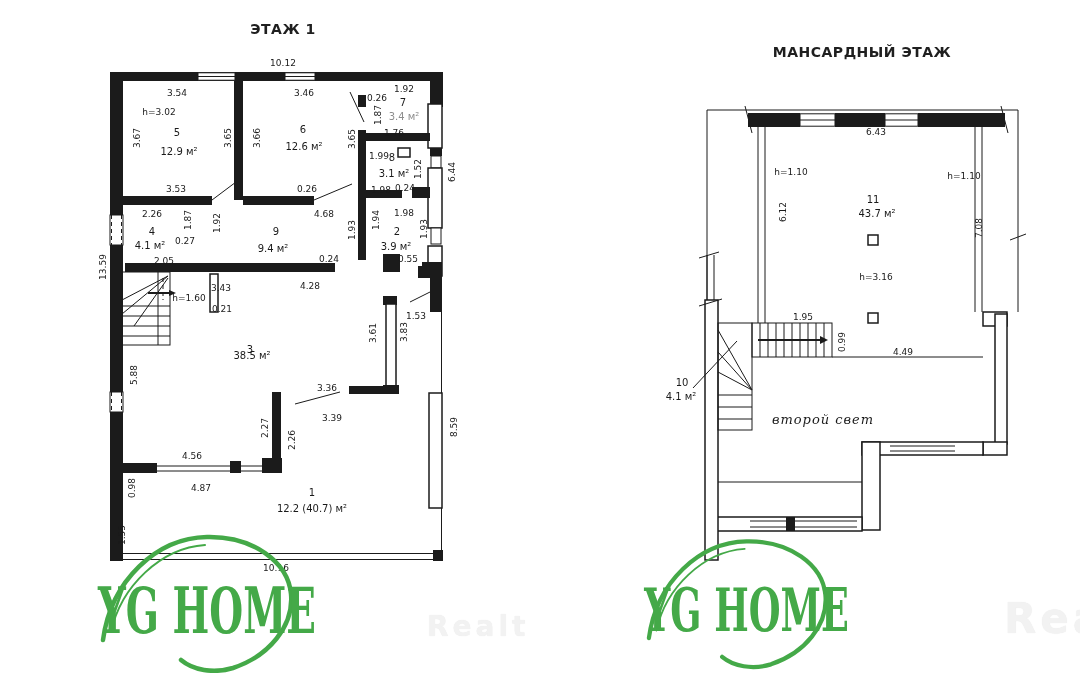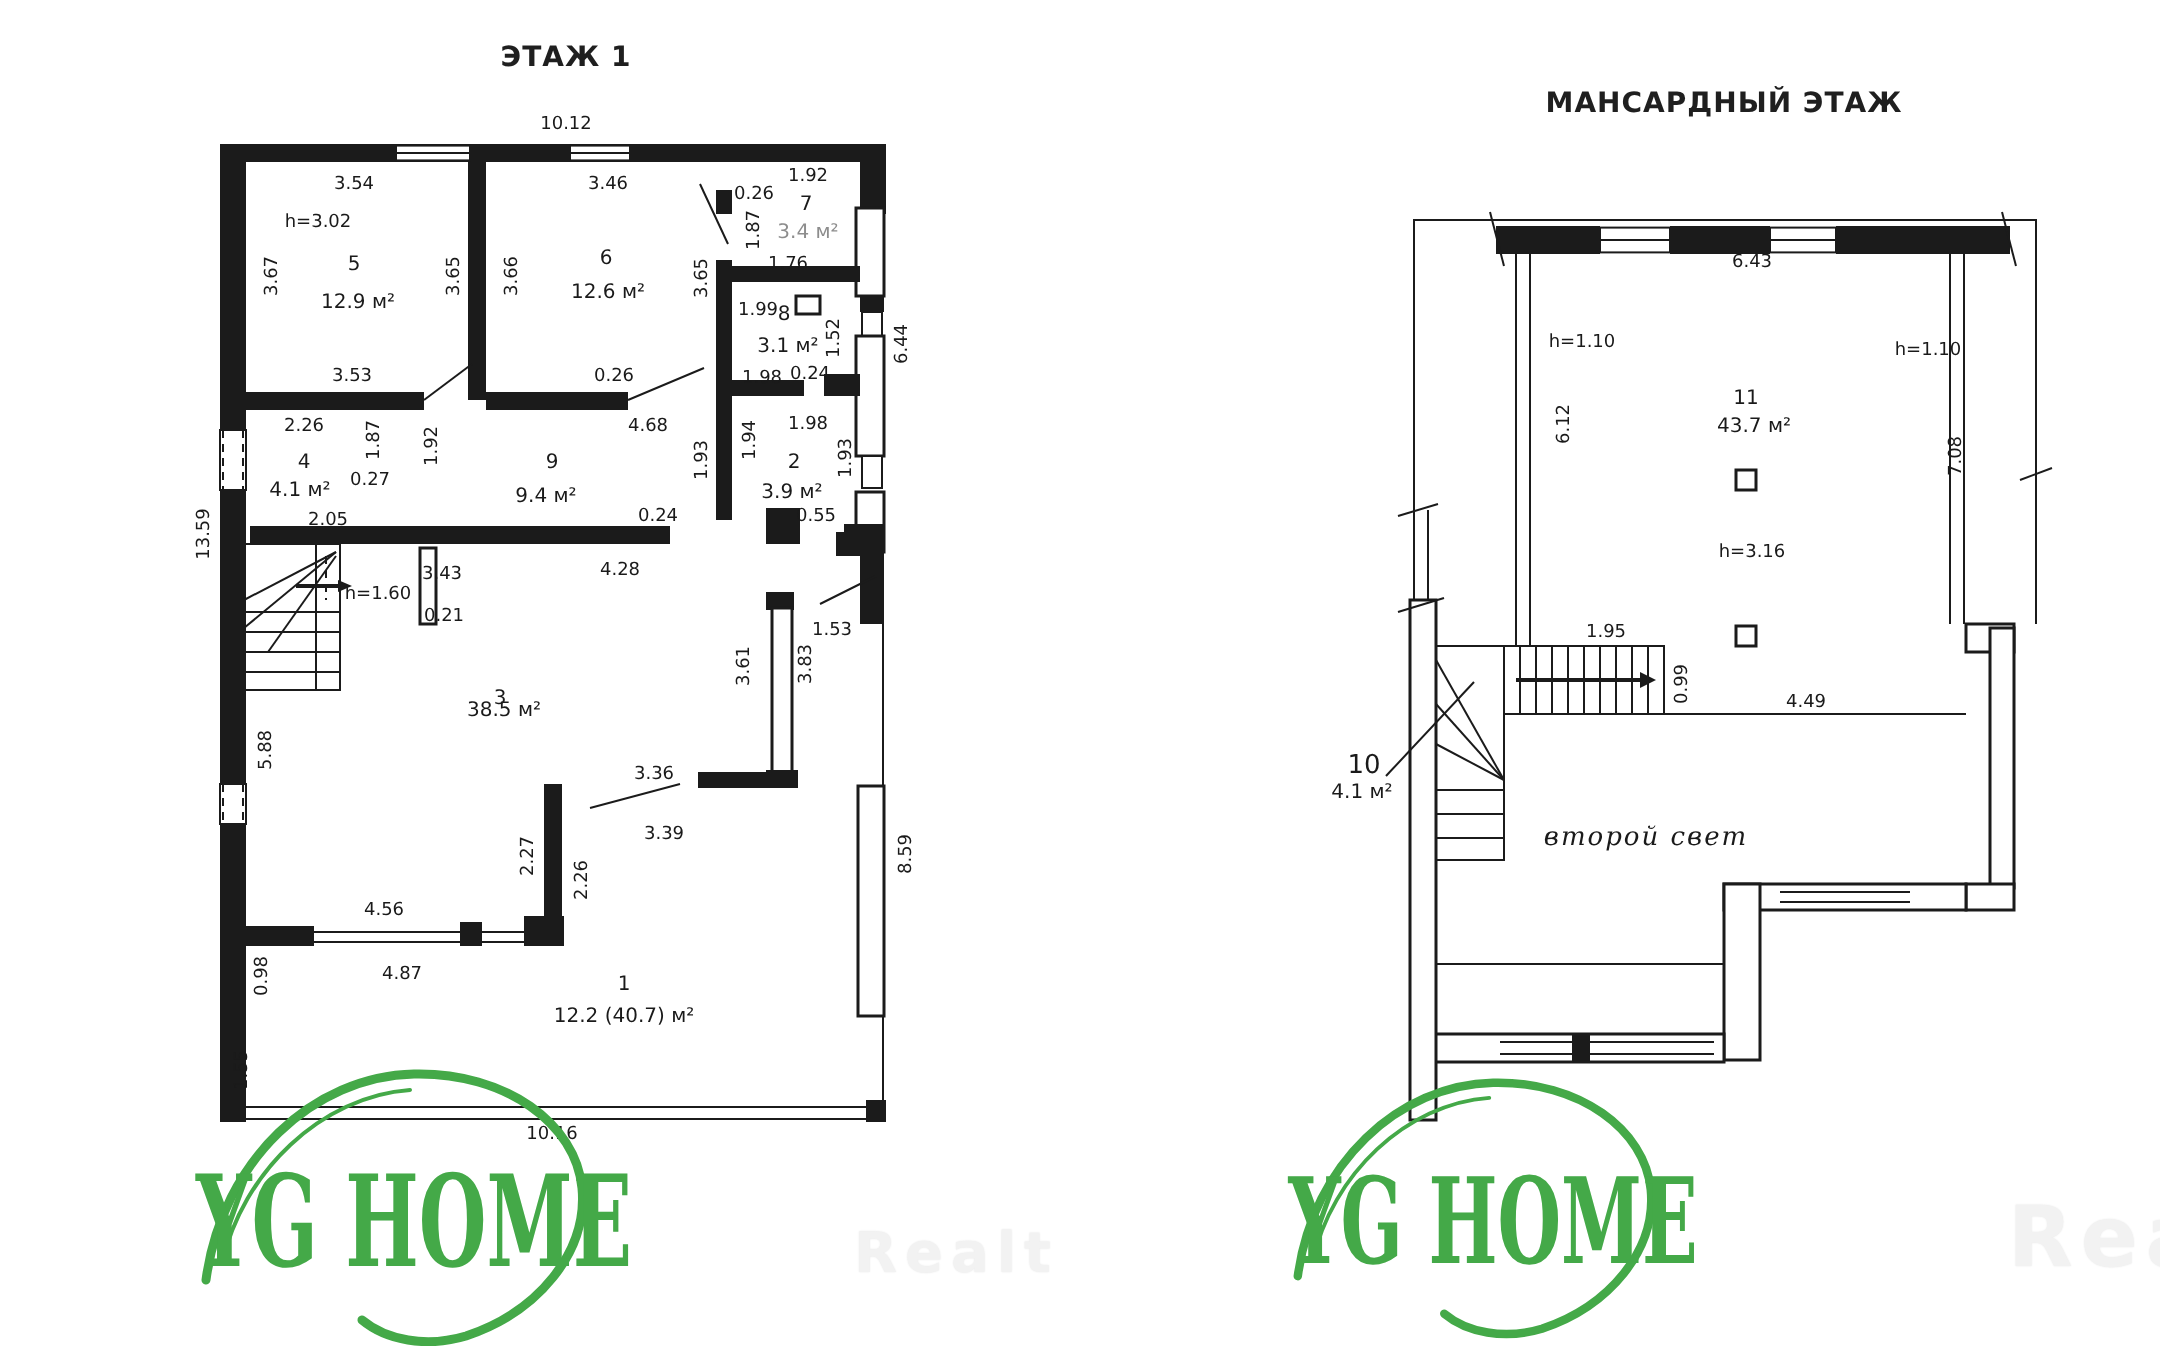--- a/index.html
+++ b/index.html
@@ -270,21 +270,21 @@
       <span class="lbl" style="left: 791px; top: 172px;">h=1.10</span>
       <span class="lbl" style="left: 964px; top: 176px;">h=1.10</span>
       <span class="lbl rot" style="left: 783px; top: 212px;">6.12</span>
       <span class="lbl rot" style="left: 979px; top: 228px;">7.08</span>
       <span class="lbl" style="left: 876px; top: 277px;">h=3.16</span>
       <span class="lbl" style="left: 803px; top: 317px;">1.95</span>
       <span class="lbl rot" style="left: 842px; top: 342px;">0.99</span>
       <span class="lbl" style="left: 903px; top: 352px;">4.49</span>
       <span class="lbl" style="left: 873px; top: 200px; font-size: 10px;">11</span>
       <span class="lbl" style="left: 877px; top: 214px; font-size: 10px;">43.7 м²</span>
-      <span class="lbl" style="left: 682px; top: 383px; font-size: 13px;">10</span>
+      <span class="lbl" style="left: 682px; top: 383px; font-size: 10px;">10</span>
       <span class="lbl" style="left: 681px; top: 397px; font-size: 10px;">4.1 м²</span>
       <span class="lbl script" style="left: 823px; top: 419px;">второй свет</span>
     </div>
 
   <div id="wm-left" class="wm">Realt</div>
   <div id="wm-right" class="wm">Realt</div>
 
   <div id="logo-left" class="logo">
     <svg width="245" height="145" viewBox="0 0 245 145">
       <g stroke="#44a948" fill="none" stroke-linecap="round">

